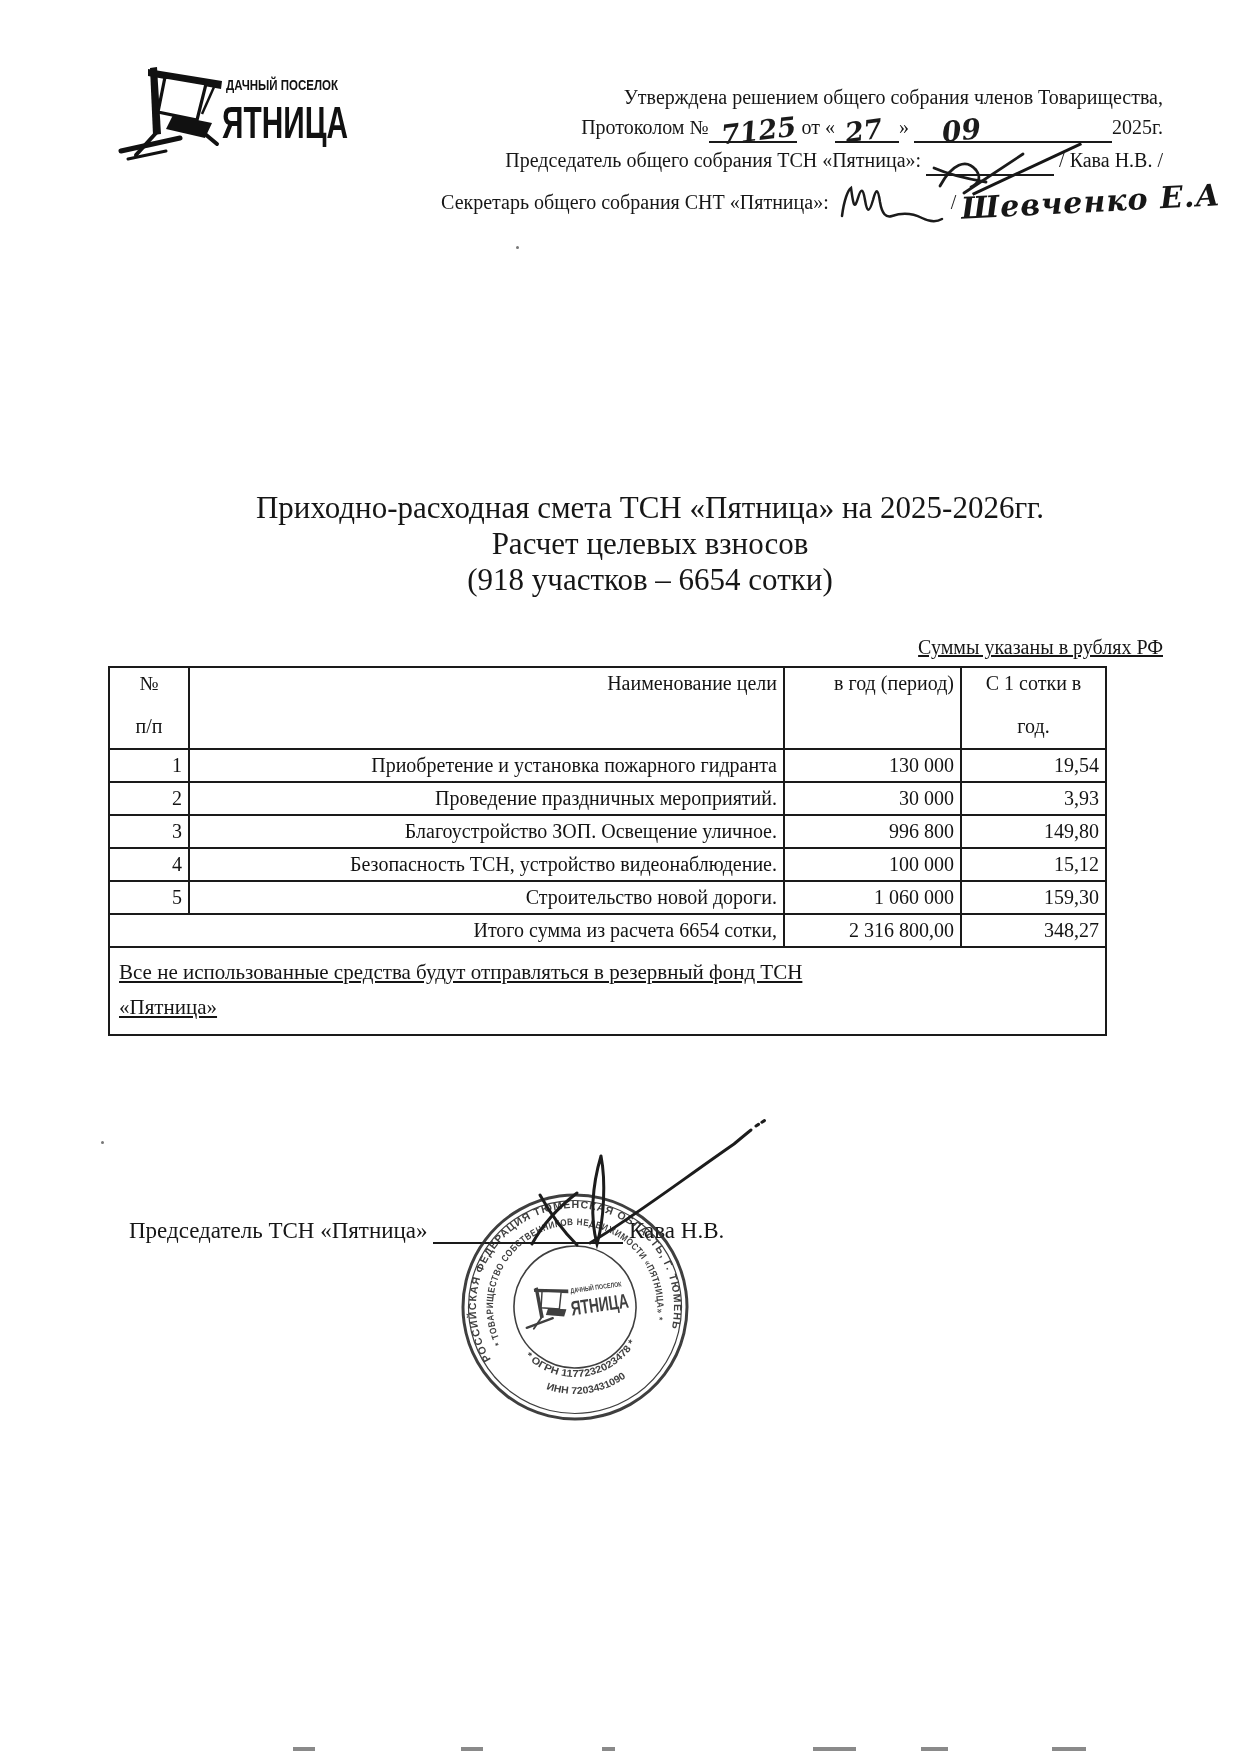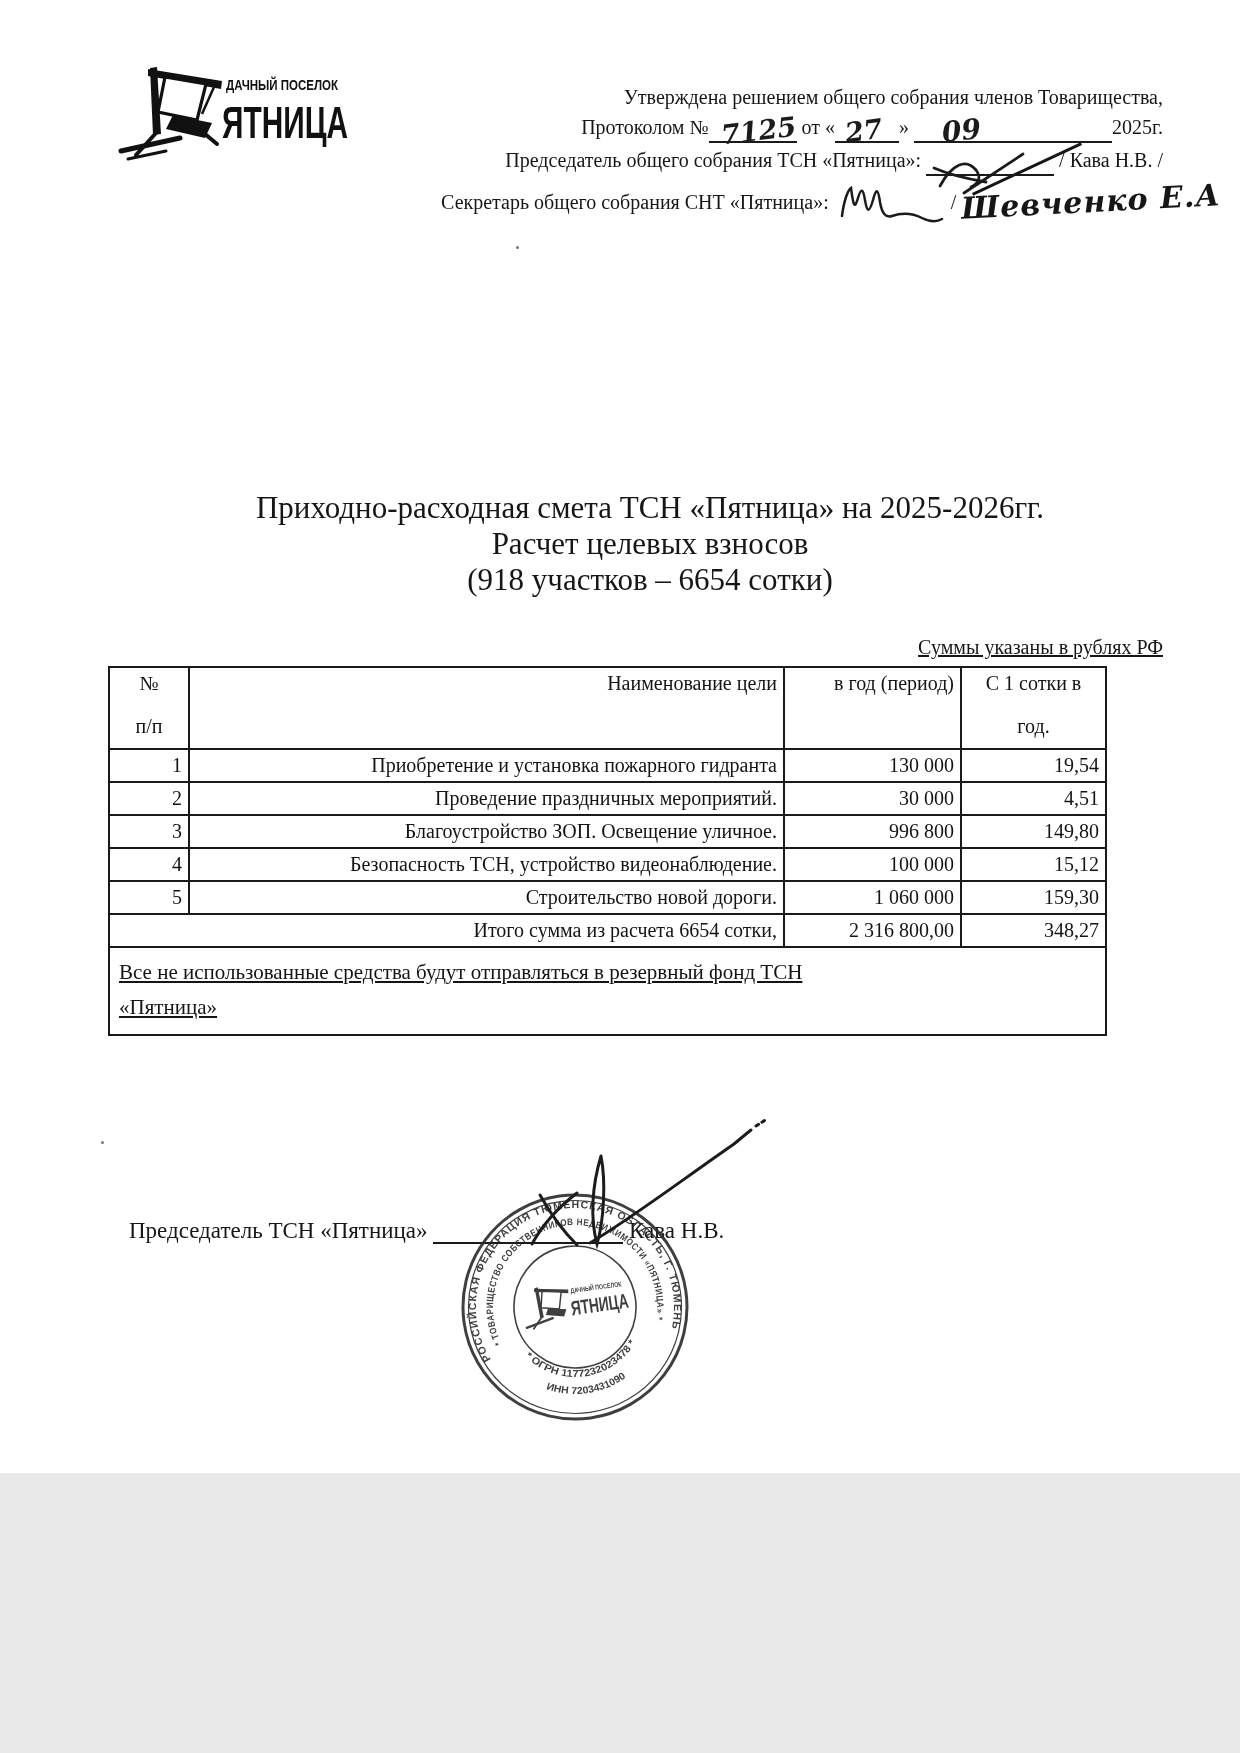--- a/index.html
+++ b/index.html
@@ -1,17 +1,17 @@
 <!DOCTYPE html>
 <html><head>
 <meta charset="utf-8">
 <style>
   html,body { margin:0; padding:0; background:#e8e8e8; }
   .page {
-    position:relative; width:1240px; height:1473px; margin:0 auto;
+    position:relative; width:1240px; height:1753px; margin:0 auto;
     background:#ffffff; overflow:hidden;
     font-family:"Liberation Serif", serif; color:#161616;
   }
   
   .logo { position:absolute; left:116px; top:62px; width:236px; height:108px; }
   .logo text { font-family:"Liberation Sans", sans-serif; font-weight:bold; fill:#111; }
   
   .approval { position:absolute; top:84px; right:77px; text-align:right; font-size:20px; white-space:nowrap; }
   .ap-line { height:26px; line-height:26px; }
   .ap-line.tall { height:31px; line-height:31px; margin-top:2px; }
@@ -148,21 +148,21 @@
         <tr>
           <td class="c">1</td>
           <td class="n">Приобретение и установка пожарного гидранта</td>
           <td class="c">130 000</td>
           <td class="c">19,54</td>
         </tr>
         <tr>
           <td class="c">2</td>
           <td class="n">Проведение праздничных мероприятий.</td>
           <td class="c">30 000</td>
-          <td class="c">4,51</td>
+          <td class="c">3,93</td>
         </tr>
         <tr>
           <td class="c">3</td>
           <td class="n">Благоустройство ЗОП. Освещение уличное.</td>
           <td class="c">996 800</td>
           <td class="c">149,80</td>
         </tr>
         <tr>
           <td class="c">4</td>
           <td class="n">Безопасность ТСН, устройство видеонаблюдение.</td>

